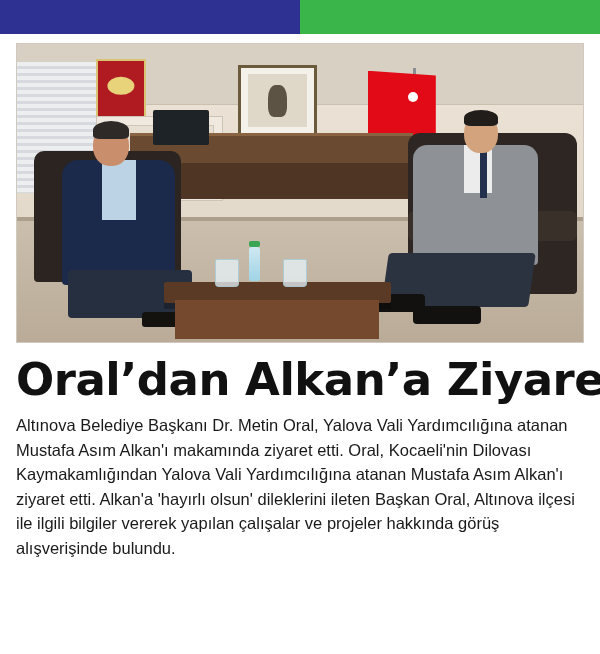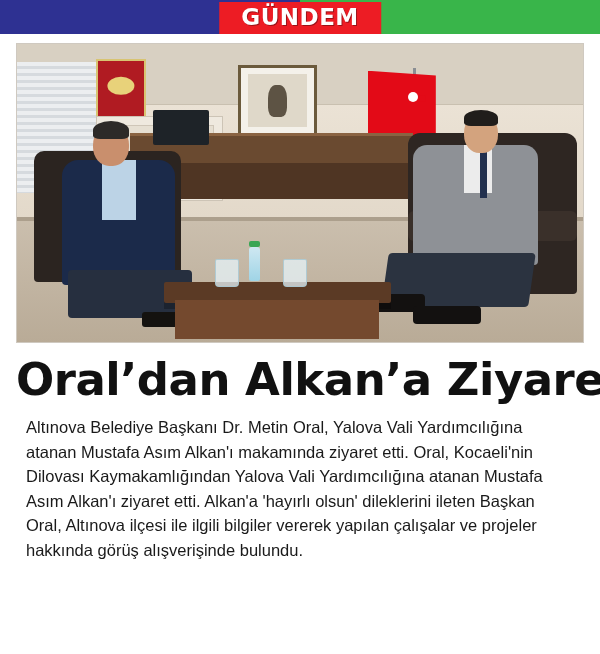--- a/index.html
+++ b/index.html
@@ -392,32 +392,31 @@
   .body-text {
     margin: 8px 16px 0 16px;
     width: 568px;
     font-family: "Liberation Sans", sans-serif;
     font-size: 16.5px;
     line-height: 24.5px;
     color: #1a1a1a;
     text-align: left;
   }
   .body-text p {
-    margin: 10px;
+    margin: 0;
   }
 </style>
 </head>
 <body>
 
 <div class="page">
 
   <div class="topbar">
     <div class="seg-blue"></div>
     <div class="seg-green"></div>
-    <div class="gundem-badge">GÜNDEM</div>
   </div>
 
   <div class="photo-wrap">
     <div class="photo">
       <div class="wall"></div>
       <div class="wall-panel"></div>
       <div class="blinds"></div>
       <div class="pennant">
         <div class="pennant-emblem"></div>
       </div>

